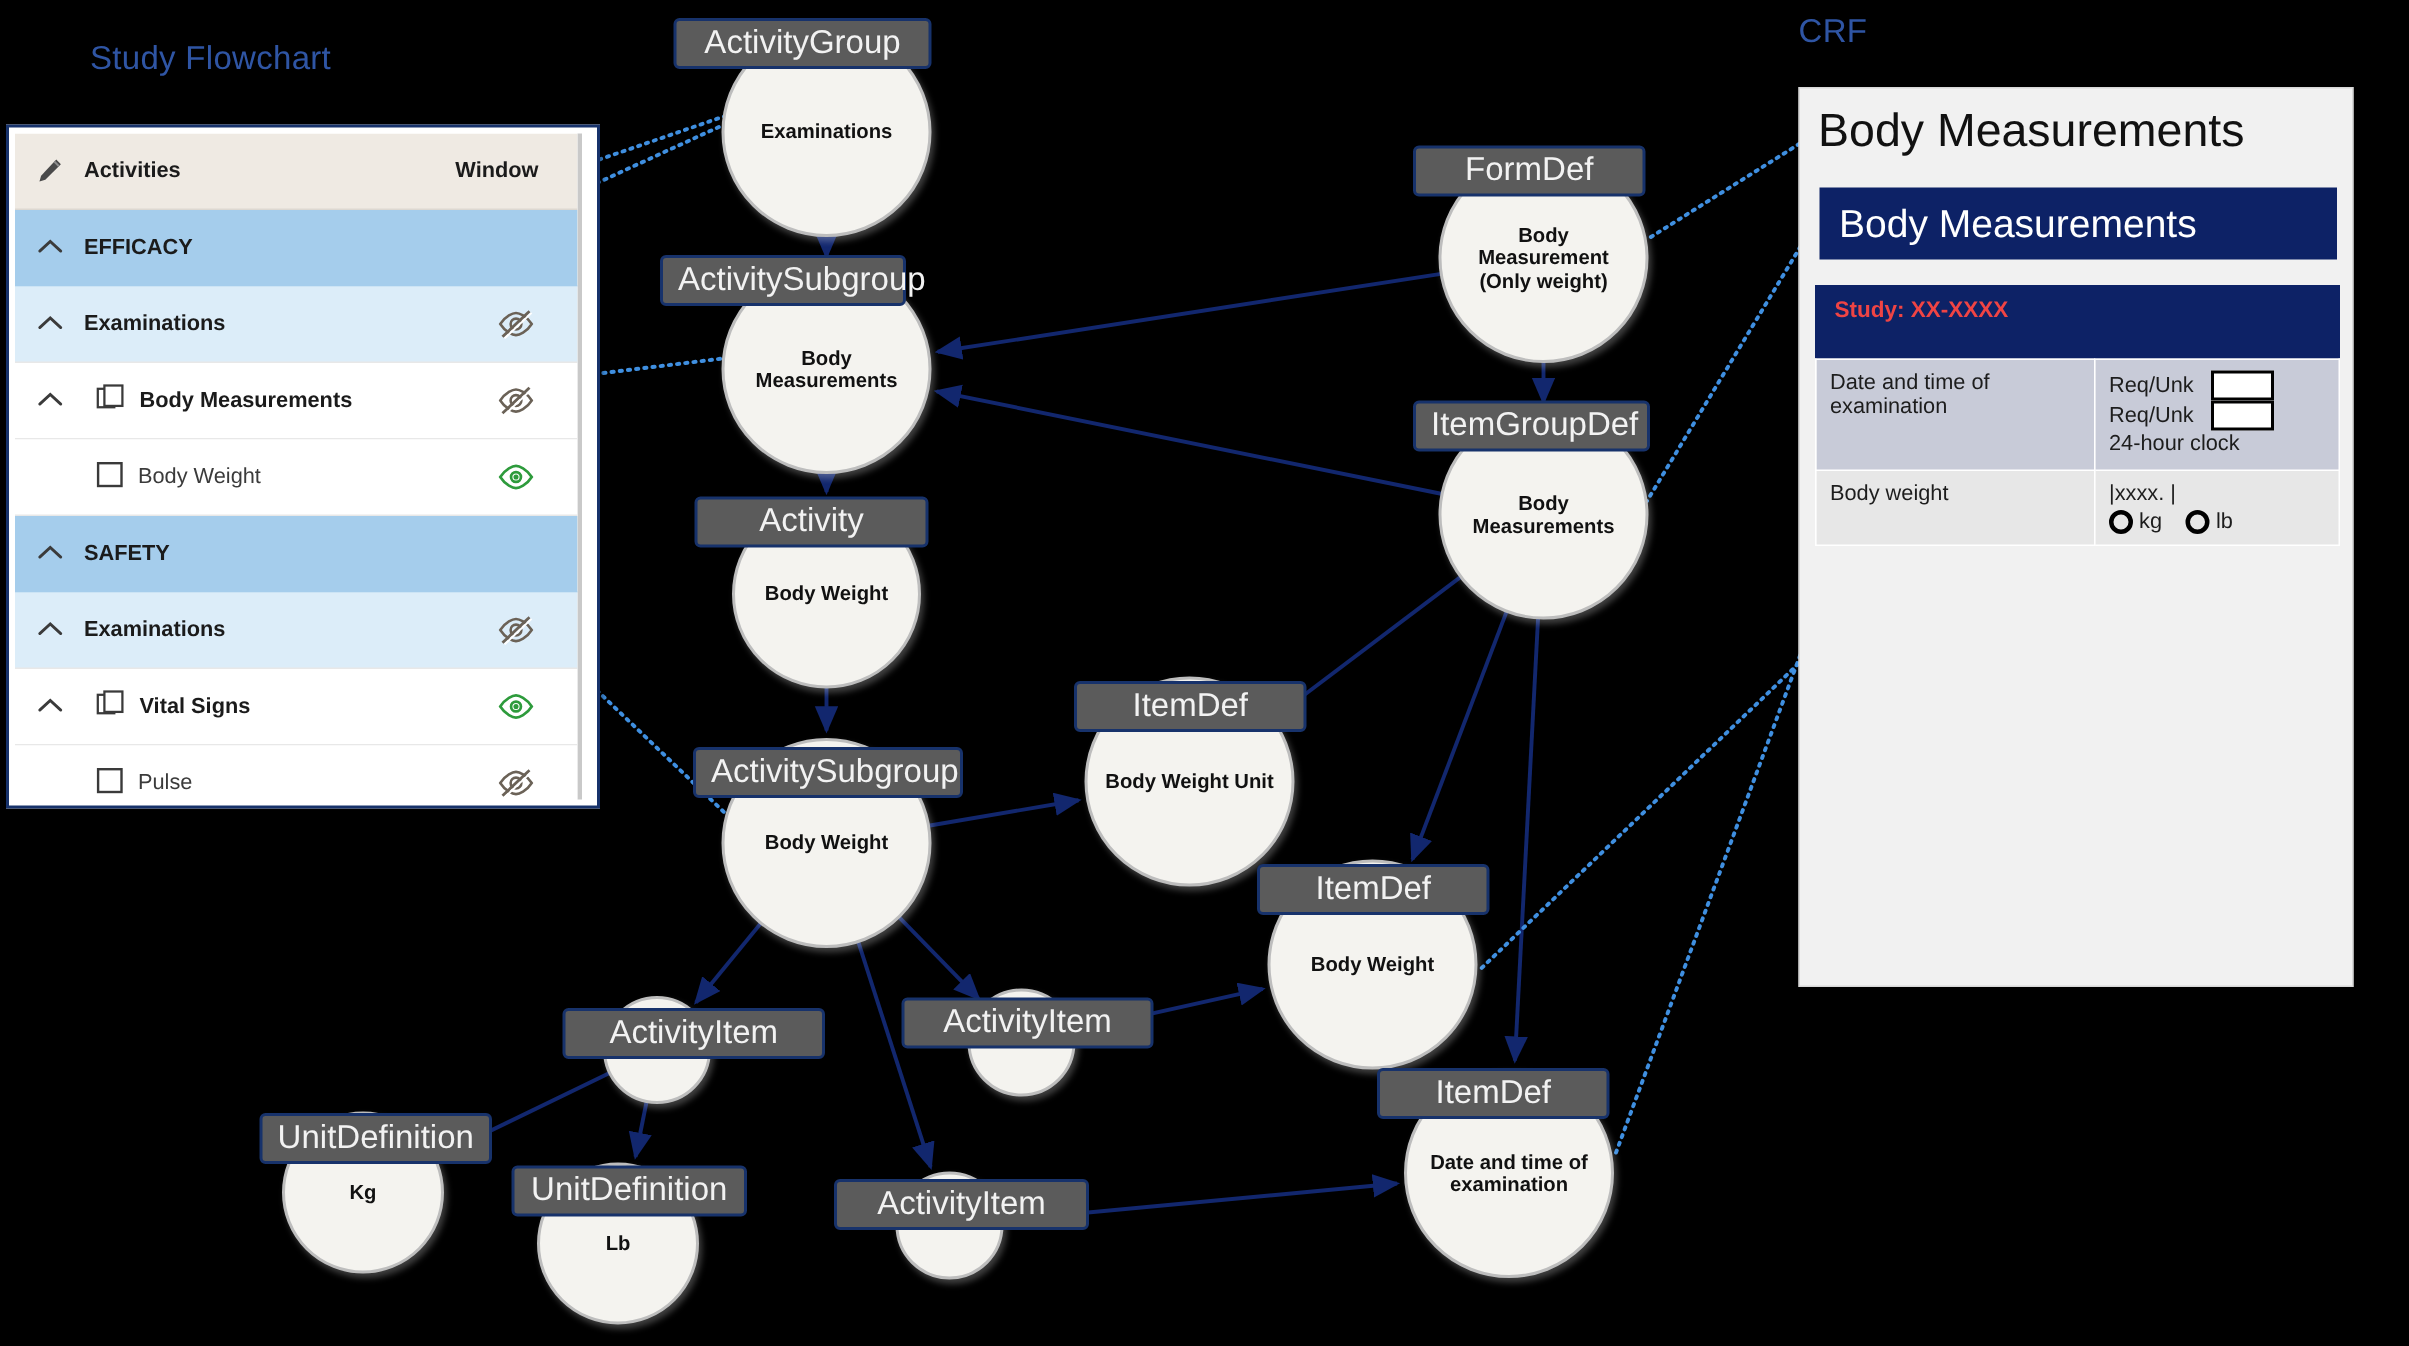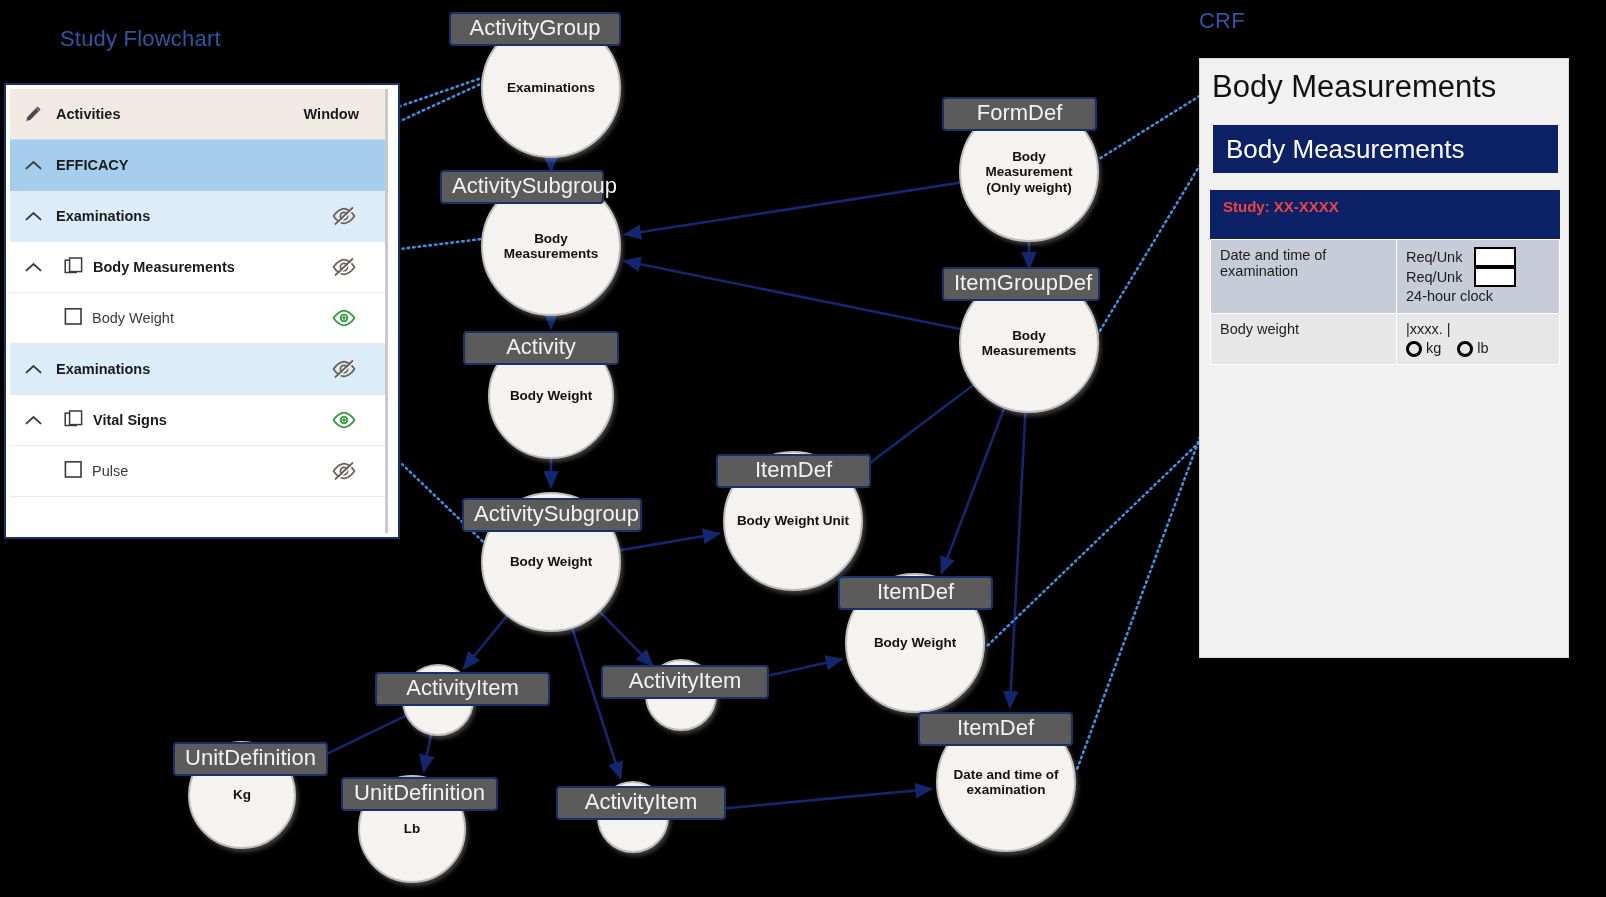--- a/index.html
+++ b/index.html
@@ -278,20 +278,29 @@
               <span>Body Weight</span>
             </div>
             <div class="fc-right">
               <svg width="26" height="22" viewBox="0 0 26 22">
                 <path d="M2.5 11 C6 5.5 11 3.6 13 3.6 C15 3.6 20 5.5 23.5 11 C20 16.5 15 18.4 13 18.4 C11 18.4 6 16.5 2.5 11 Z" fill="none" stroke="#2e9b3c" stroke-width="1.8"></path>
                 <circle cx="13" cy="11" r="3.3" fill="none" stroke="#2e9b3c" stroke-width="1.8"></circle>
                 <circle cx="13" cy="11" r="1.7" fill="#2e9b3c"></circle>
               </svg>
             </div>
           </div>
+          <div class="fc-row fc-cat">
+            <div class="fc-caret"><svg width="17" height="11" viewBox="0 0 17 11">
+                <path d="M1.5 8.4 L8.5 2 L15.5 8.4" fill="none" stroke="#3b3b3b" stroke-width="1.9" stroke-linecap="round"></path>
+              </svg></div>
+            <div class="fc-label ind1">
+              <span>SAFETY</span>
+            </div>
+            <div class="fc-right"></div>
+          </div>
           <div class="fc-row fc-sub">
             <div class="fc-caret"><svg width="17" height="11" viewBox="0 0 17 11">
                 <path d="M1.5 8.4 L8.5 2 L15.5 8.4" fill="none" stroke="#3b3b3b" stroke-width="1.9" stroke-linecap="round"></path>
               </svg></div>
             <div class="fc-label ind1">
               <span>Examinations</span>
             </div>
             <div class="fc-right">
               <svg width="26" height="22" viewBox="0 0 26 22">
                 <path d="M2.5 11 C6 5.5 11 3.6 13 3.6 C15 3.6 20 5.5 23.5 11 C20 16.5 15 18.4 13 18.4 C11 18.4 6 16.5 2.5 11 Z" fill="none" stroke="#6b6257" stroke-width="1.7"></path>

